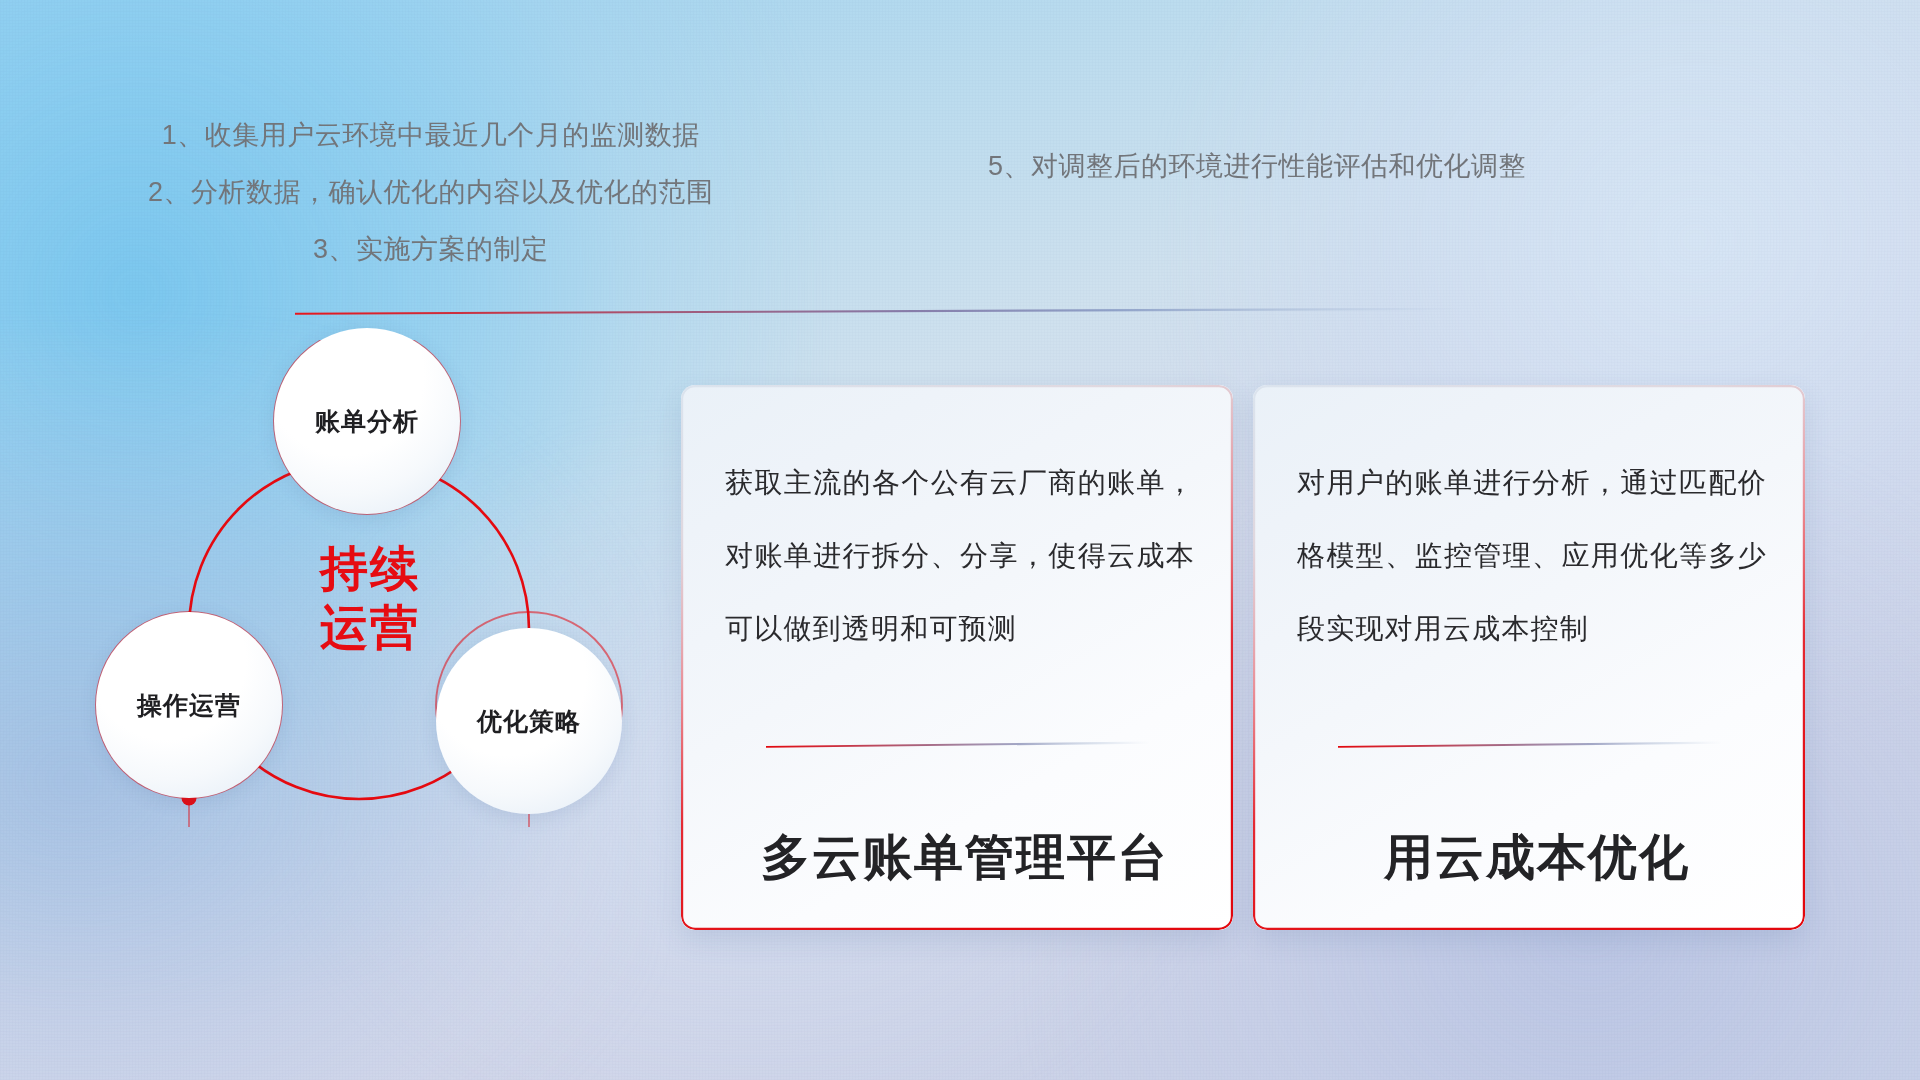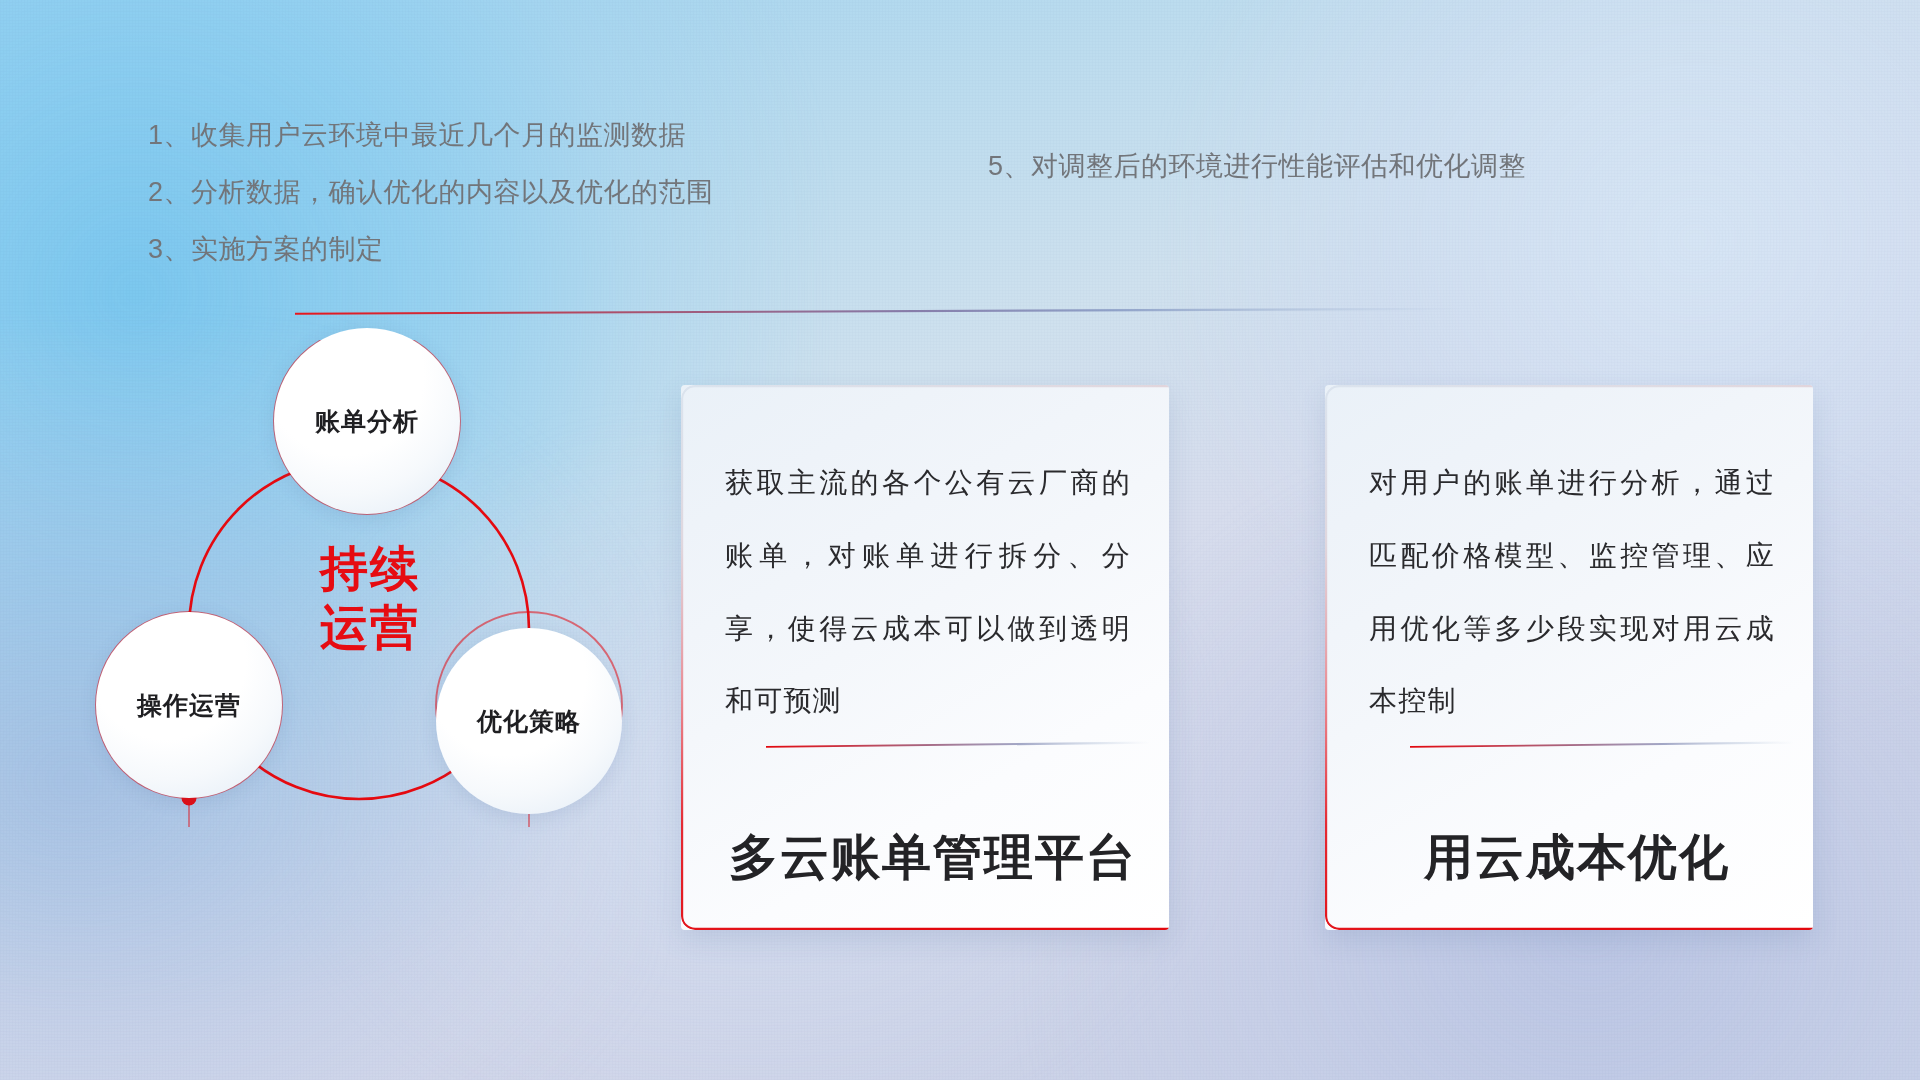--- a/index.html
+++ b/index.html
@@ -91,21 +91,21 @@
   
   .steps {
     position: absolute;
     color: #72757a;
     font-size: 27px;
     letter-spacing: 0.5px;
     line-height: 1;
   }
   .steps-left { left: 148px; top: 122px; }
   .steps-right { left: 988px; top: 153px; }
-  .step-line { height: 57px; white-space: nowrap; }
+  .step-line { height: 57px; white-space: nowrap; text-align: center; }
 
   
   .top-divider {
     position: absolute;
     left: 100px; top: 306px;
     width: 1560px; height: 9px;
     overflow: visible;
   }
 
   
@@ -145,30 +145,30 @@
     font-size: 48px;
     line-height: 1.22;
     letter-spacing: 2px;
     z-index: 4;
   }
 
   
   .card {
     position: absolute;
     top: 385px;
-    width: 488px;
+    width: 552px;
     height: 545px;
-    border-radius: 4px;
+    border-radius: 14px;
     background: linear-gradient(150deg,
       #eaf1f8 0%, #eef3f9 18%, #f4f7fb 44%, #fbfcfe 70%, #ffffff 100%);
     box-shadow: 0 10px 26px rgba(80,110,160,0.16);
     overflow: hidden;
   }
   .card-1 { left: 681px; }
-  .card-2 { left: 1325px; }
+  .card-2 { left: 1253px; }
   .card-border {
     position: absolute; inset: 0;
     border-radius: 14px;
     pointer-events: none;
   }
   .card-body {
     position: absolute;
     left: 44px; right: 38px; top: 62px;
     color: #2a2a2d;
     font-size: 28px;

